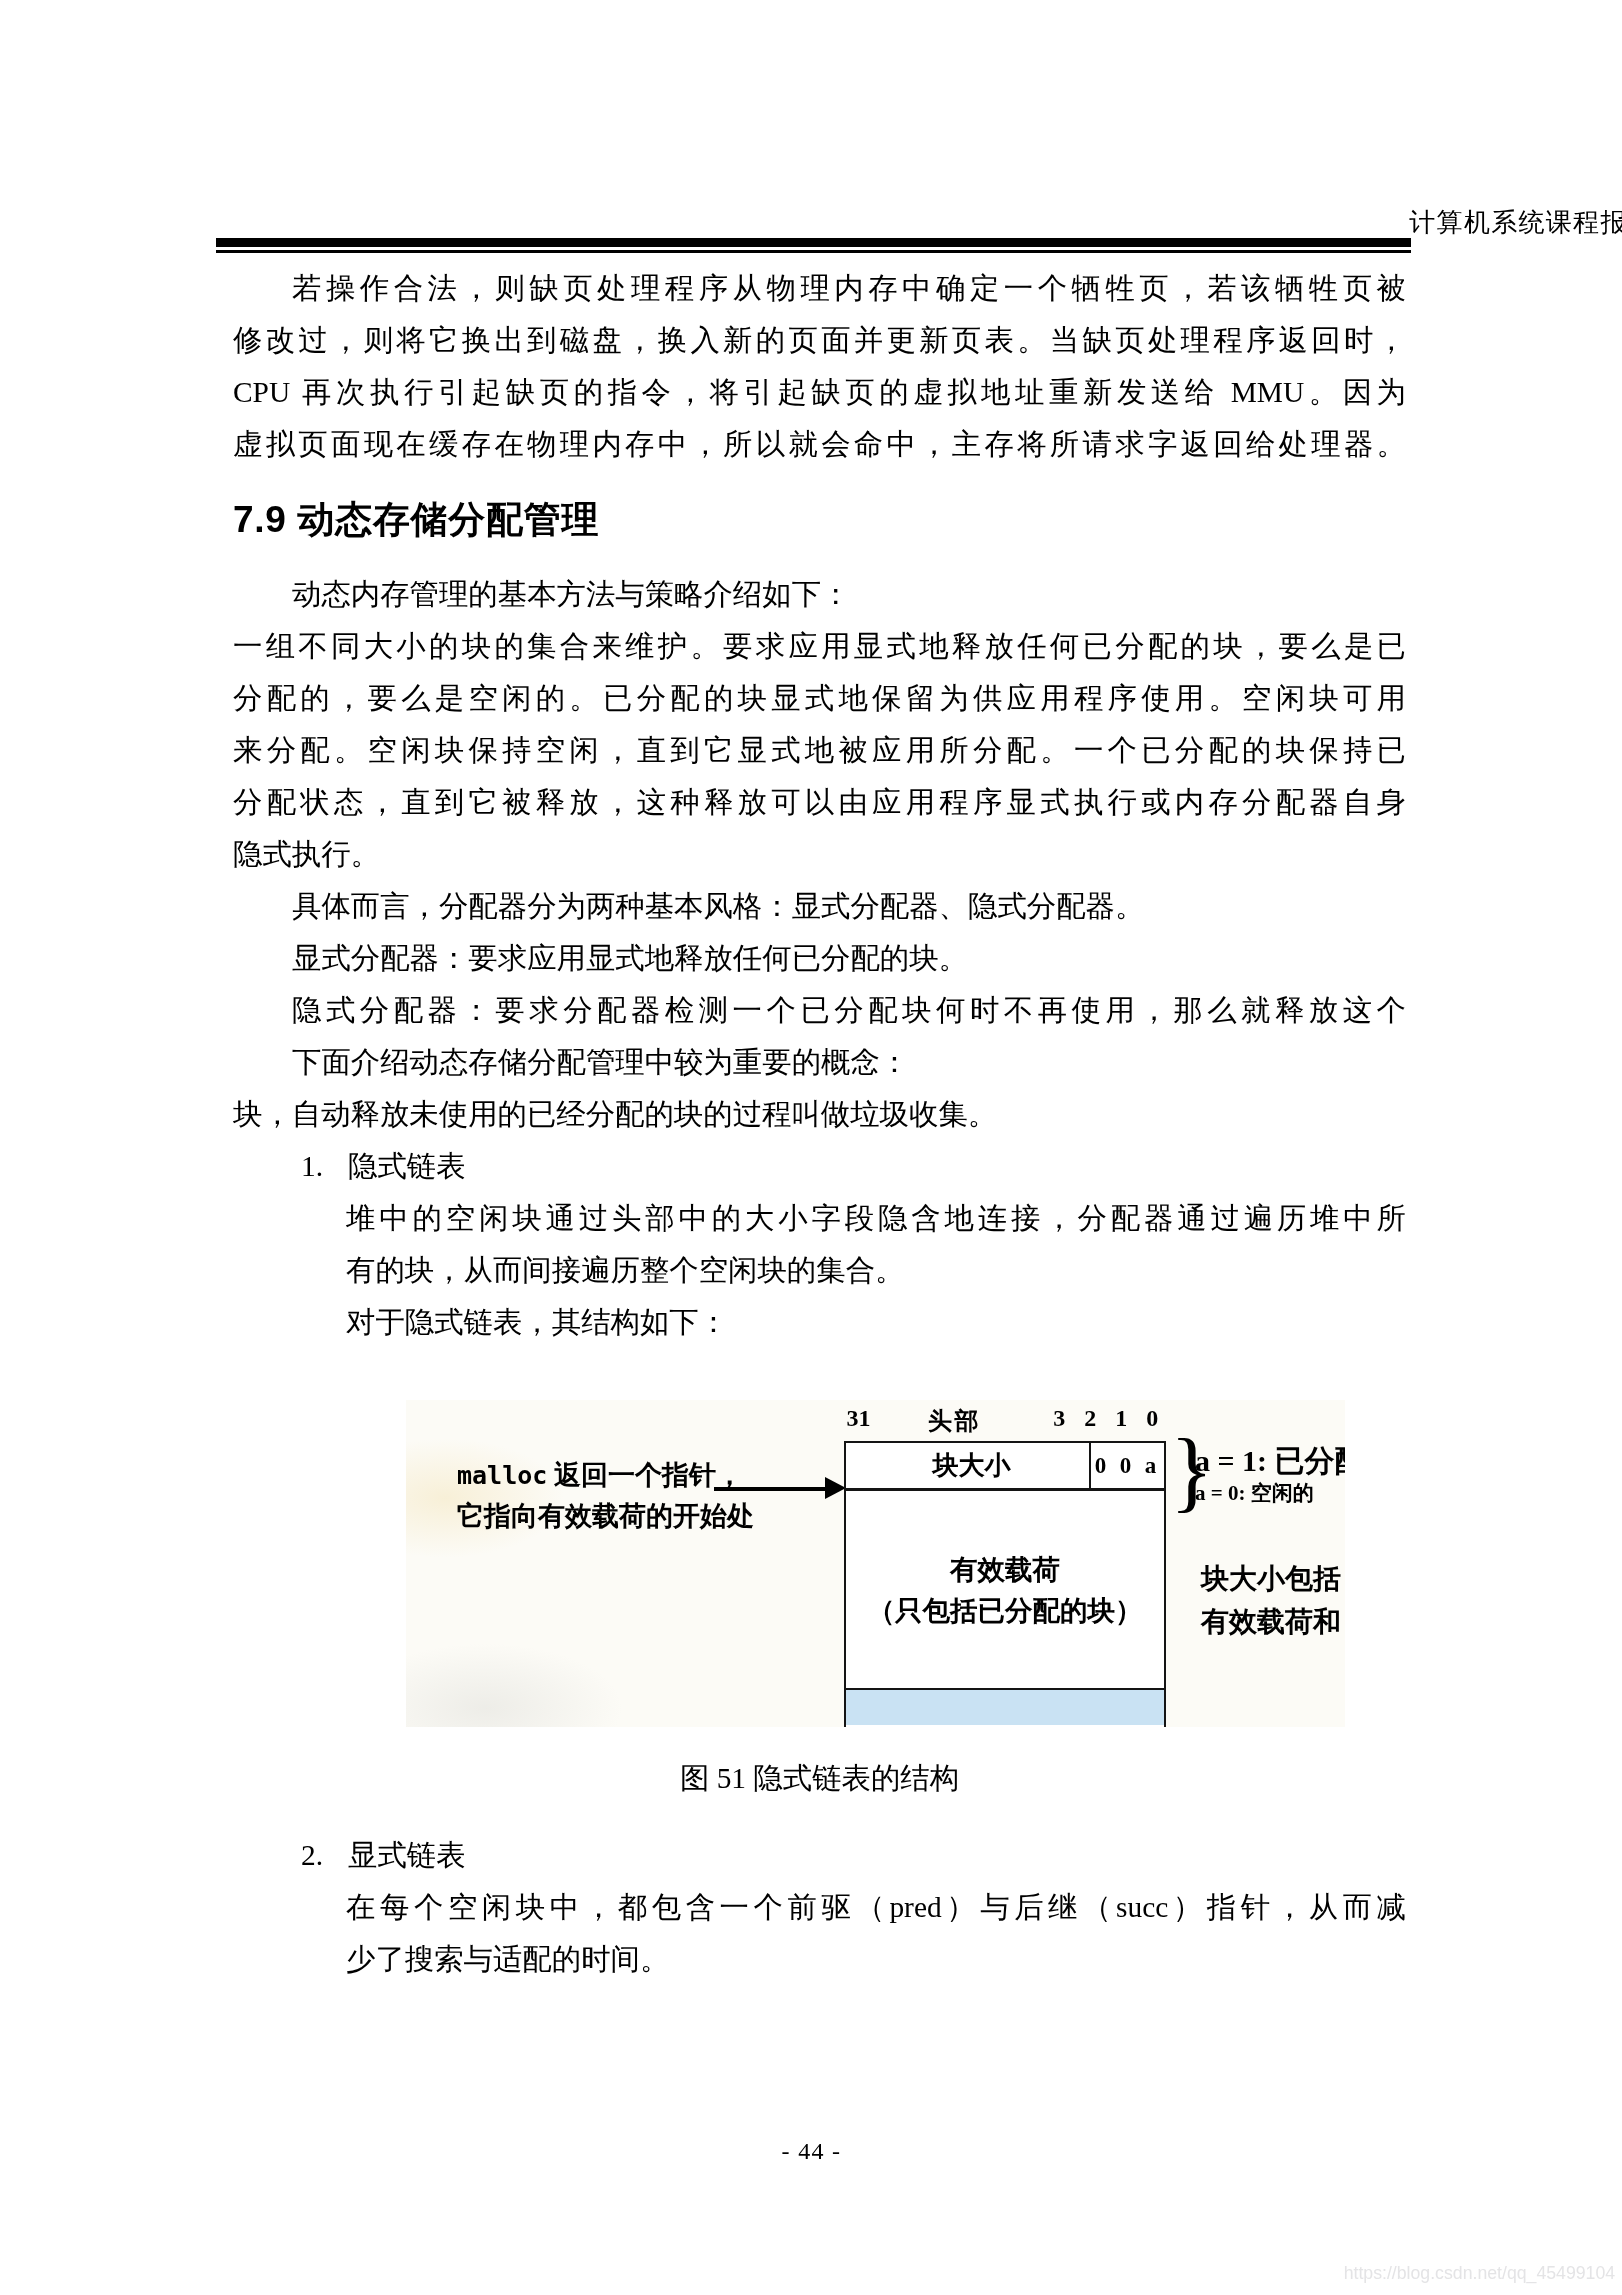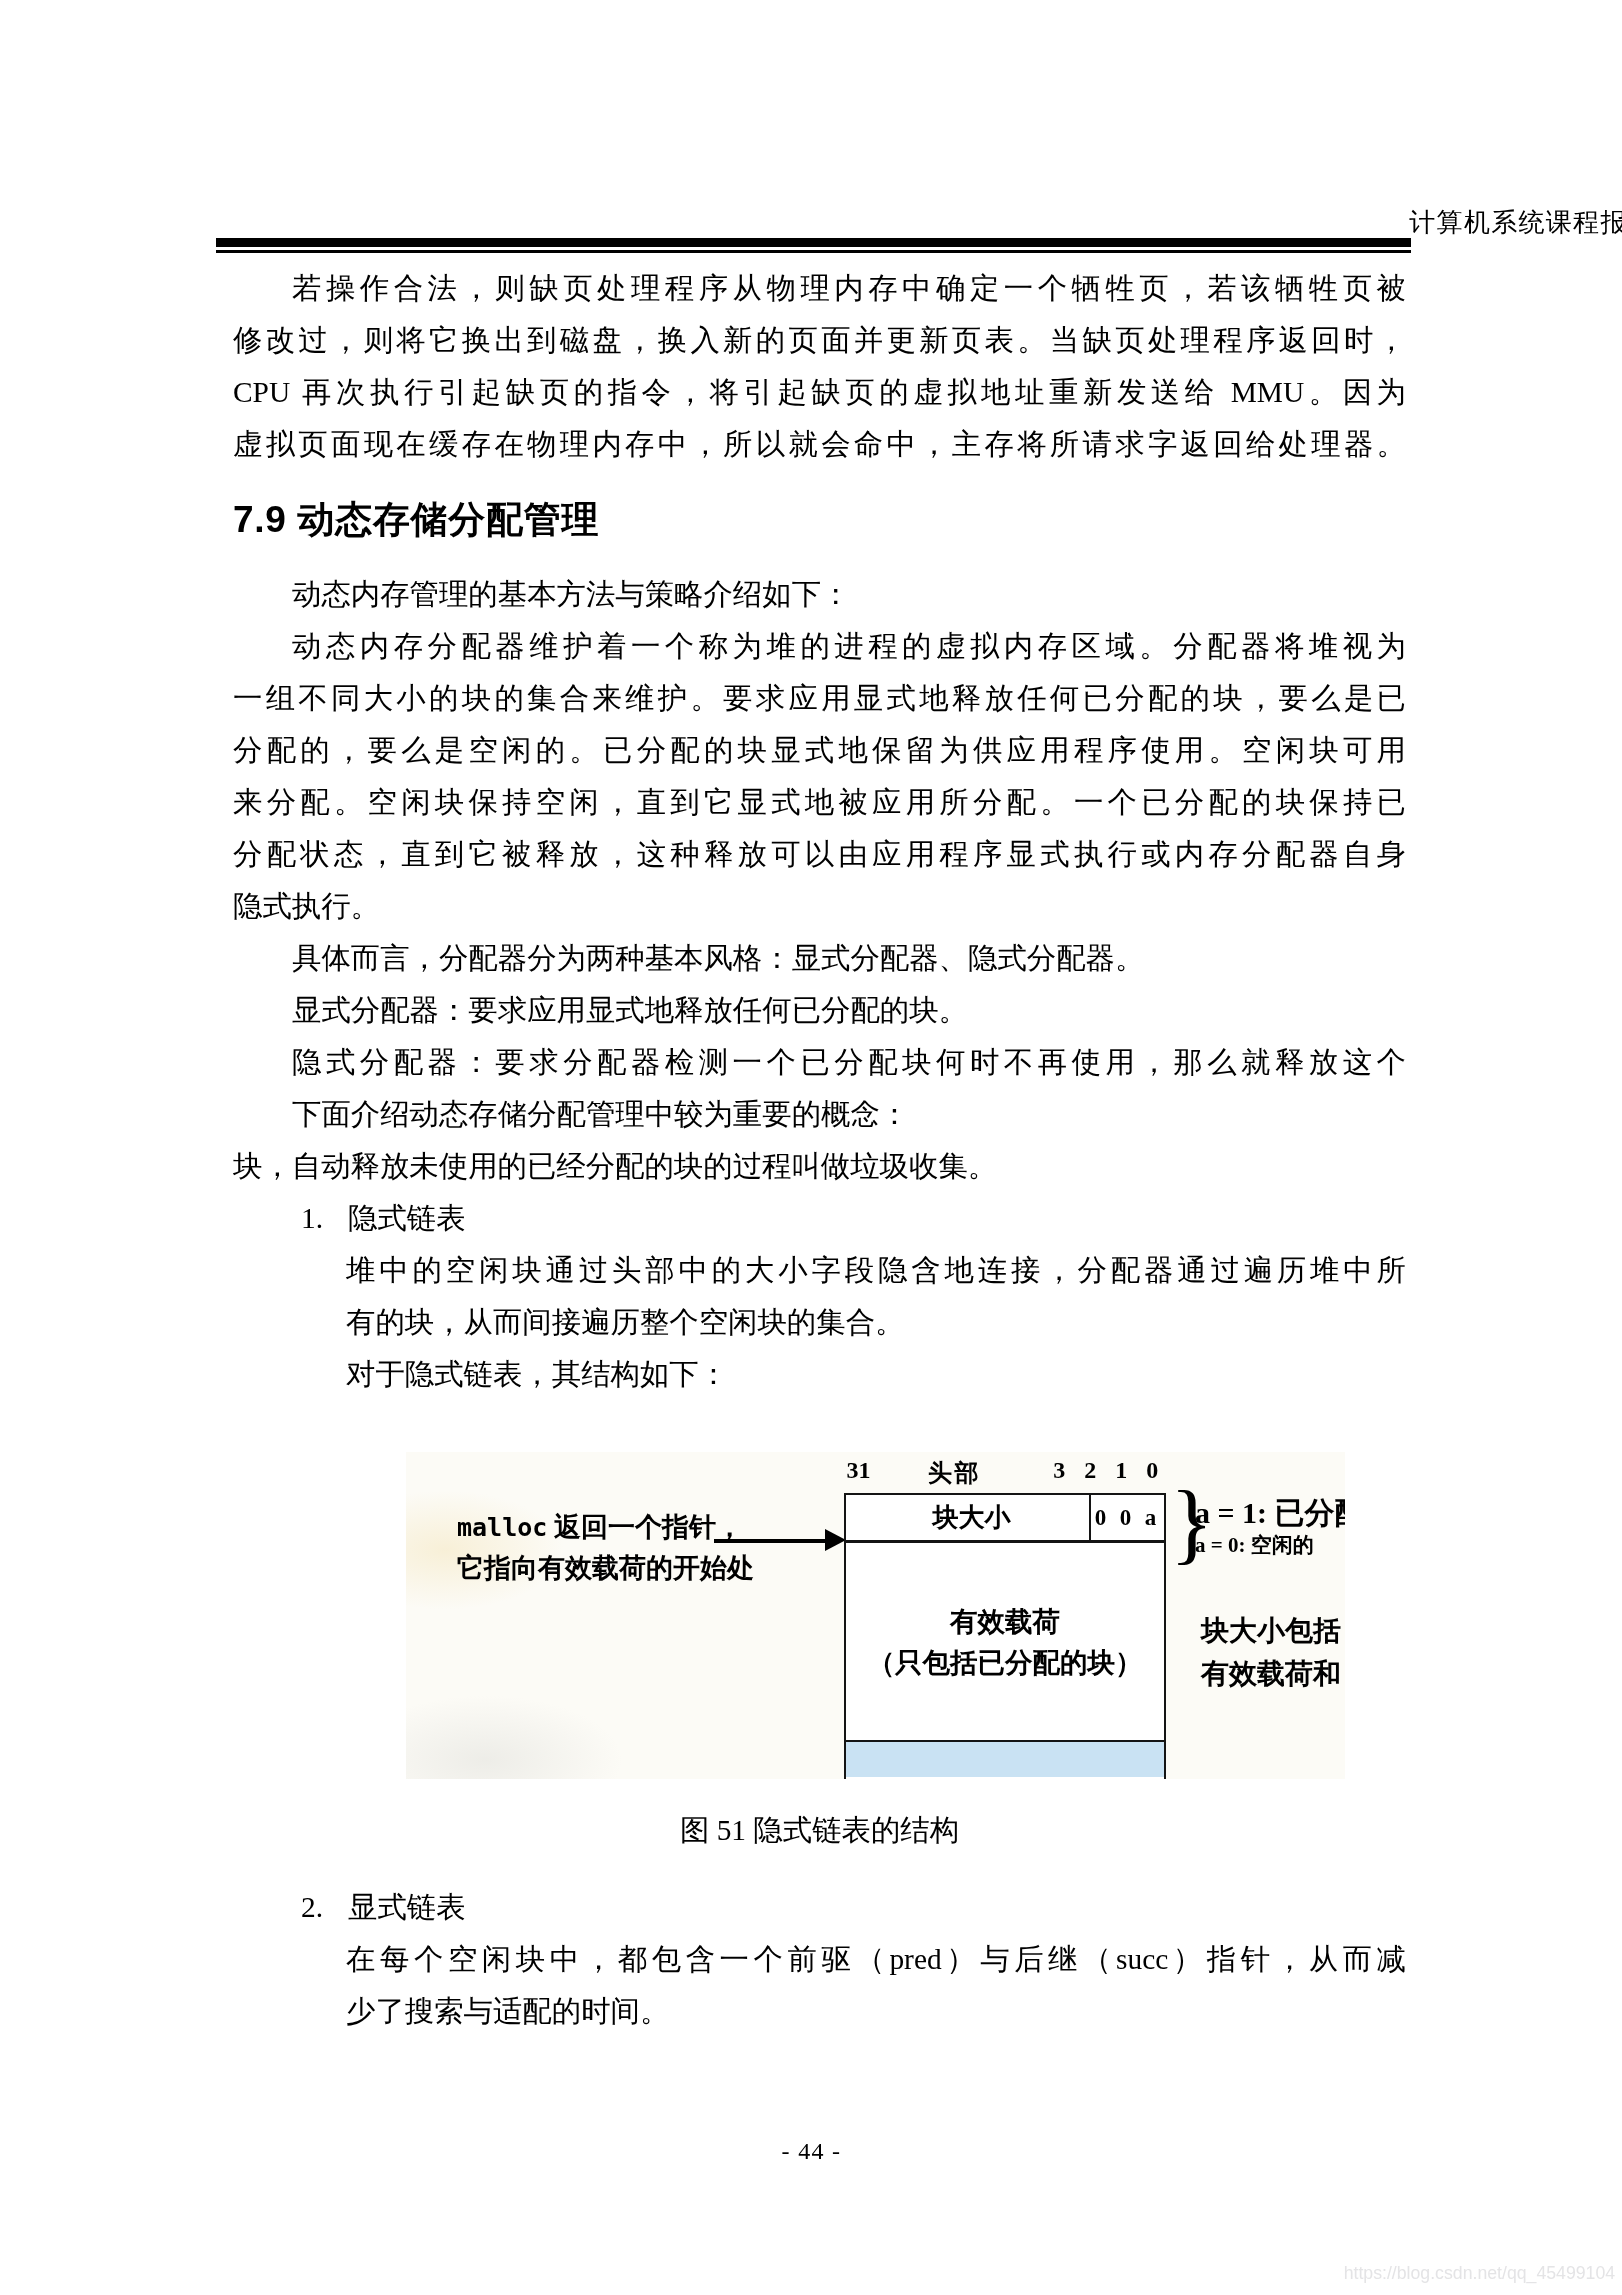--- a/index.html
+++ b/index.html
@@ -90,21 +90,20 @@
 
     <div class="line just ind">若操作合法，则缺页处理程序从物理内存中确定一个牺牲页，若该牺牲页被</div>
     <div class="line just">修改过，则将它换出到磁盘，换入新的页面并更新页表。当缺页处理程序返回时，</div>
     <div class="line just">CPU 再次执行引起缺页的指令，将引起缺页的虚拟地址重新发送给 MMU。因为</div>
     <div class="line just">虚拟页面现在缓存在物理内存中，所以就会命中，主存将所请求字返回给处理器。</div>
 
     <div class="sec-heading">7.9 动态存储分配管理</div>
 
     <div class="line ind">动态内存管理的基本方法与策略介绍如下：</div>
 
-    <div class="line just ind">动态内存分配器维护着一个称为堆的进程的虚拟内存区域。分配器将堆视为</div>
     <div class="line just">一组不同大小的块的集合来维护。要求应用显式地释放任何已分配的块，要么是已</div>
     <div class="line just">分配的，要么是空闲的。已分配的块显式地保留为供应用程序使用。空闲块可用</div>
     <div class="line just">来分配。空闲块保持空闲，直到它显式地被应用所分配。一个已分配的块保持已</div>
     <div class="line just">分配状态，直到它被释放，这种释放可以由应用程序显式执行或内存分配器自身</div>
     <div class="line">隐式执行。</div>
 
     <div class="line ind">具体而言，分配器分为两种基本风格：显式分配器、隐式分配器。</div>
     <div class="line ind">显式分配器：要求应用显式地释放任何已分配的块。</div>
 
     <div class="line just ind">隐式分配器：要求分配器检测一个已分配块何时不再使用，那么就释放这个</div>

